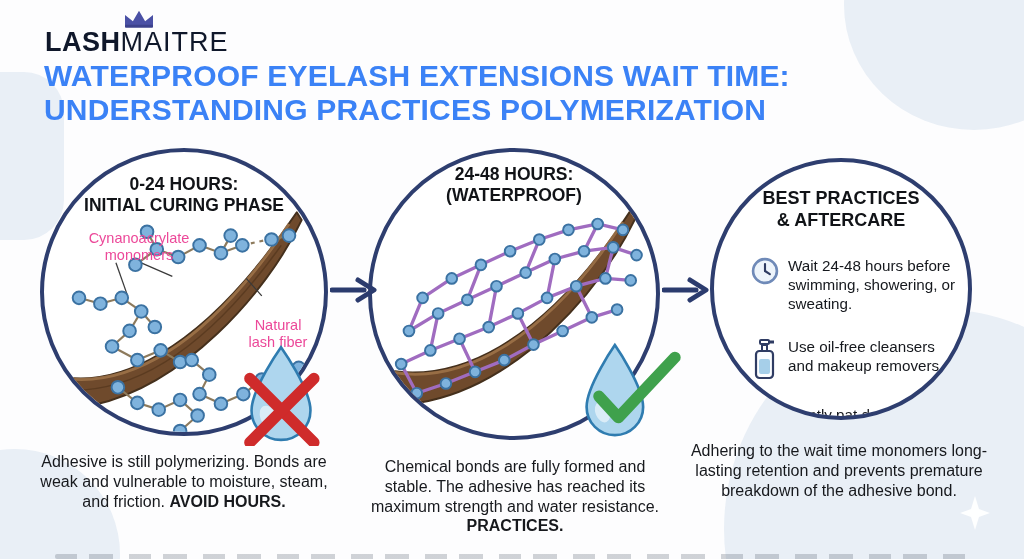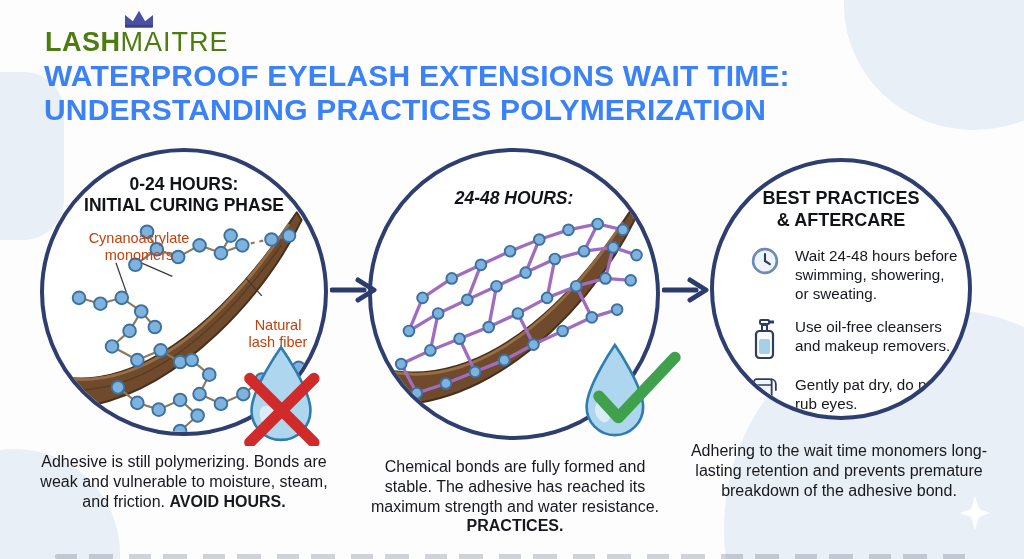--- a/index.html
+++ b/index.html
@@ -9,47 +9,47 @@
   
   .blob{position:absolute;background:#e9eff6;}
   .blob-tl{left:-64px;top:72px;width:128px;height:168px;border-radius:40px;}
   .blob-tr{right:-80px;top:-120px;width:260px;height:250px;border-radius:50%;}
   .blob-br{right:-130px;bottom:-190px;width:430px;height:440px;border-radius:50%;}
   .blob-bl{left:-90px;bottom:-100px;width:210px;height:210px;border-radius:50%;}
 
   
   .logo{position:absolute;left:45px;top:8px;}
   .logo .crown{position:absolute;left:76px;top:0px;width:36px;height:21px;}
-  .logo-text{position:relative;top:19px;font-size:27px;color:#4d7c0f;letter-spacing:.5px;white-space:nowrap;}
+  .logo-text{position:relative;top:19px;font-size:27px;color:#0f172a;letter-spacing:.5px;white-space:nowrap;}
   .logo-bold{font-weight:700;}
   .logo-light{font-weight:400;letter-spacing:1px;}
   .main-title{position:absolute;left:44px;top:59px;width:930px;font-size:30px;font-weight:700;
               line-height:1.13;color:#3b82f6;letter-spacing:.2px;}
 
   
   .stage-circle{position:absolute;box-sizing:border-box;border:4px solid #2e3e6f;border-radius:50%;
                 background:#ffffff;overflow:hidden;}
   #circle-1{left:40px;top:148px;width:288px;height:288px;}
   #circle-2{left:368px;top:148px;width:292px;height:292px;}
   #circle-3{left:710px;top:158px;width:262px;height:262px;}
   .stage-svg{position:absolute;left:0;top:0;width:100%;height:100%;}
 
   .stage-heading{position:absolute;left:0;right:0;text-align:center;font-weight:700;color:#111317;
                  font-size:17.5px;line-height:1.22;}
   #circle-1 .stage-heading{top:22px;}
-  #circle-2 .stage-heading{top:36px;font-style:italic;}
+  #circle-2 .stage-heading{top:12px;}
   #circle-3 .stage-heading{top:26px;font-size:18px;}
 
-  .mini-label{position:absolute;text-align:center;font-size:14.5px;line-height:1.15;color:#c2410c;}
+  .mini-label{position:absolute;text-align:center;font-size:14.5px;line-height:1.15;color:#ec4899;}
   .label-monomers{left:28px;top:78px;width:134px;}
   .label-fiber{left:186px;top:165px;width:96px;}
 
   
   .aftercare-list{position:absolute;left:36px;top:84px;width:212px;display:flex;flex-direction:column;gap:14px;}
-  .aftercare-item{display:flex;gap:15px;align-items:flex-start;}
+  .aftercare-item{display:flex;gap:8px;align-items:flex-start;margin-top:10px;}
   .aftercare-icon{flex:0 0 30px;width:30px;}
   .aftercare-text{font-size:15.2px;line-height:1.25;color:#15181d;width:174px;}
 
   
   .flow-arrow{position:absolute;top:276px;width:48px;height:28px;}
   #arrow-1{left:330px;}
   #arrow-2{left:662px;}
 
   
   .drop-badge{position:absolute;}
@@ -256,20 +256,21 @@
         <circle cx="76" cy="238" r="5.5" fill="#7fb3dd" stroke="#3b72a2" stroke-width="2"></circle>
         <circle cx="106" cy="226" r="5.5" fill="#7fb3dd" stroke="#3b72a2" stroke-width="2"></circle>
         <circle cx="136" cy="214" r="5.5" fill="#7fb3dd" stroke="#3b72a2" stroke-width="2"></circle>
         <circle cx="166" cy="198" r="5.5" fill="#7fb3dd" stroke="#3b72a2" stroke-width="2"></circle>
         <circle cx="196" cy="184" r="5.5" fill="#7fb3dd" stroke="#3b72a2" stroke-width="2"></circle>
         <circle cx="226" cy="170" r="5.5" fill="#7fb3dd" stroke="#3b72a2" stroke-width="2"></circle>
         <circle cx="252" cy="162" r="5.5" fill="#7fb3dd" stroke="#3b72a2" stroke-width="2"></circle>
       </svg>
     <div class="stage-heading">
       <div>24-48 HOURS:</div>
+      <div>(WATERPROOF)</div>
     </div>
   </div>
 
   <div id="circle-3" class="stage-circle">
     <div class="stage-heading">
       <div>BEST PRACTICES</div>
       <div>&amp; AFTERCARE</div>
     </div>
     <div class="aftercare-list">
       <div class="aftercare-item">

